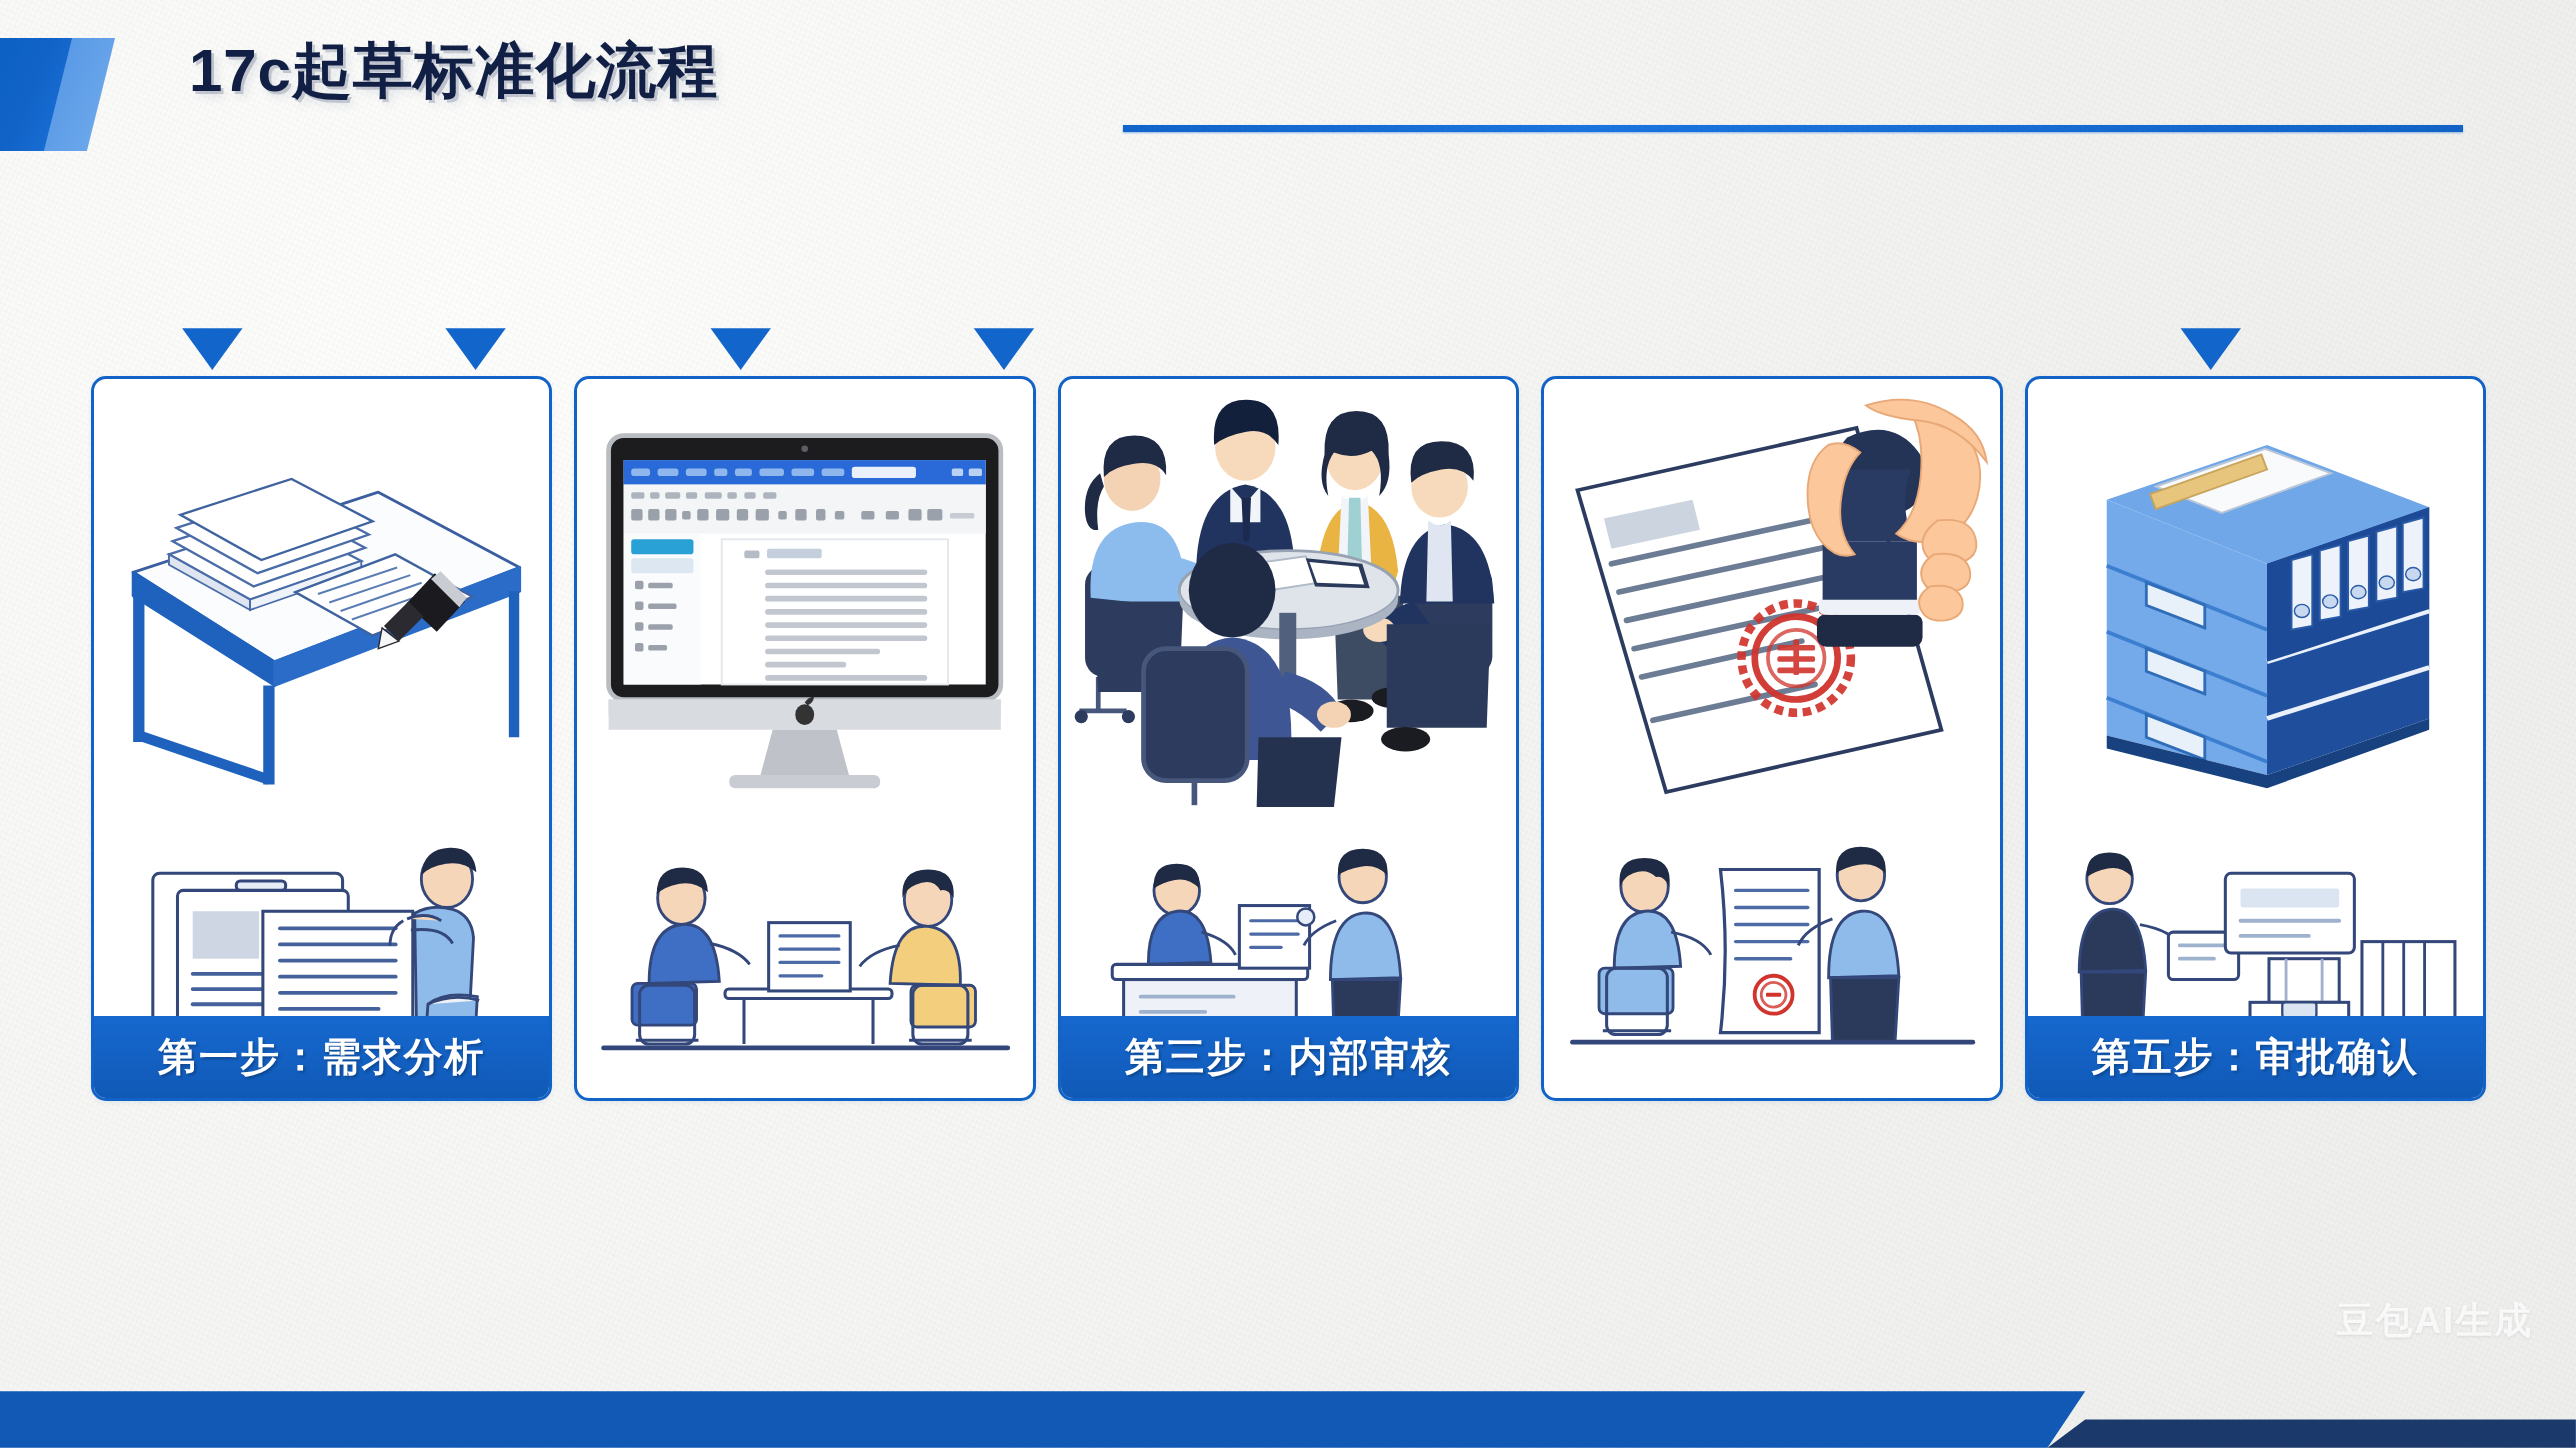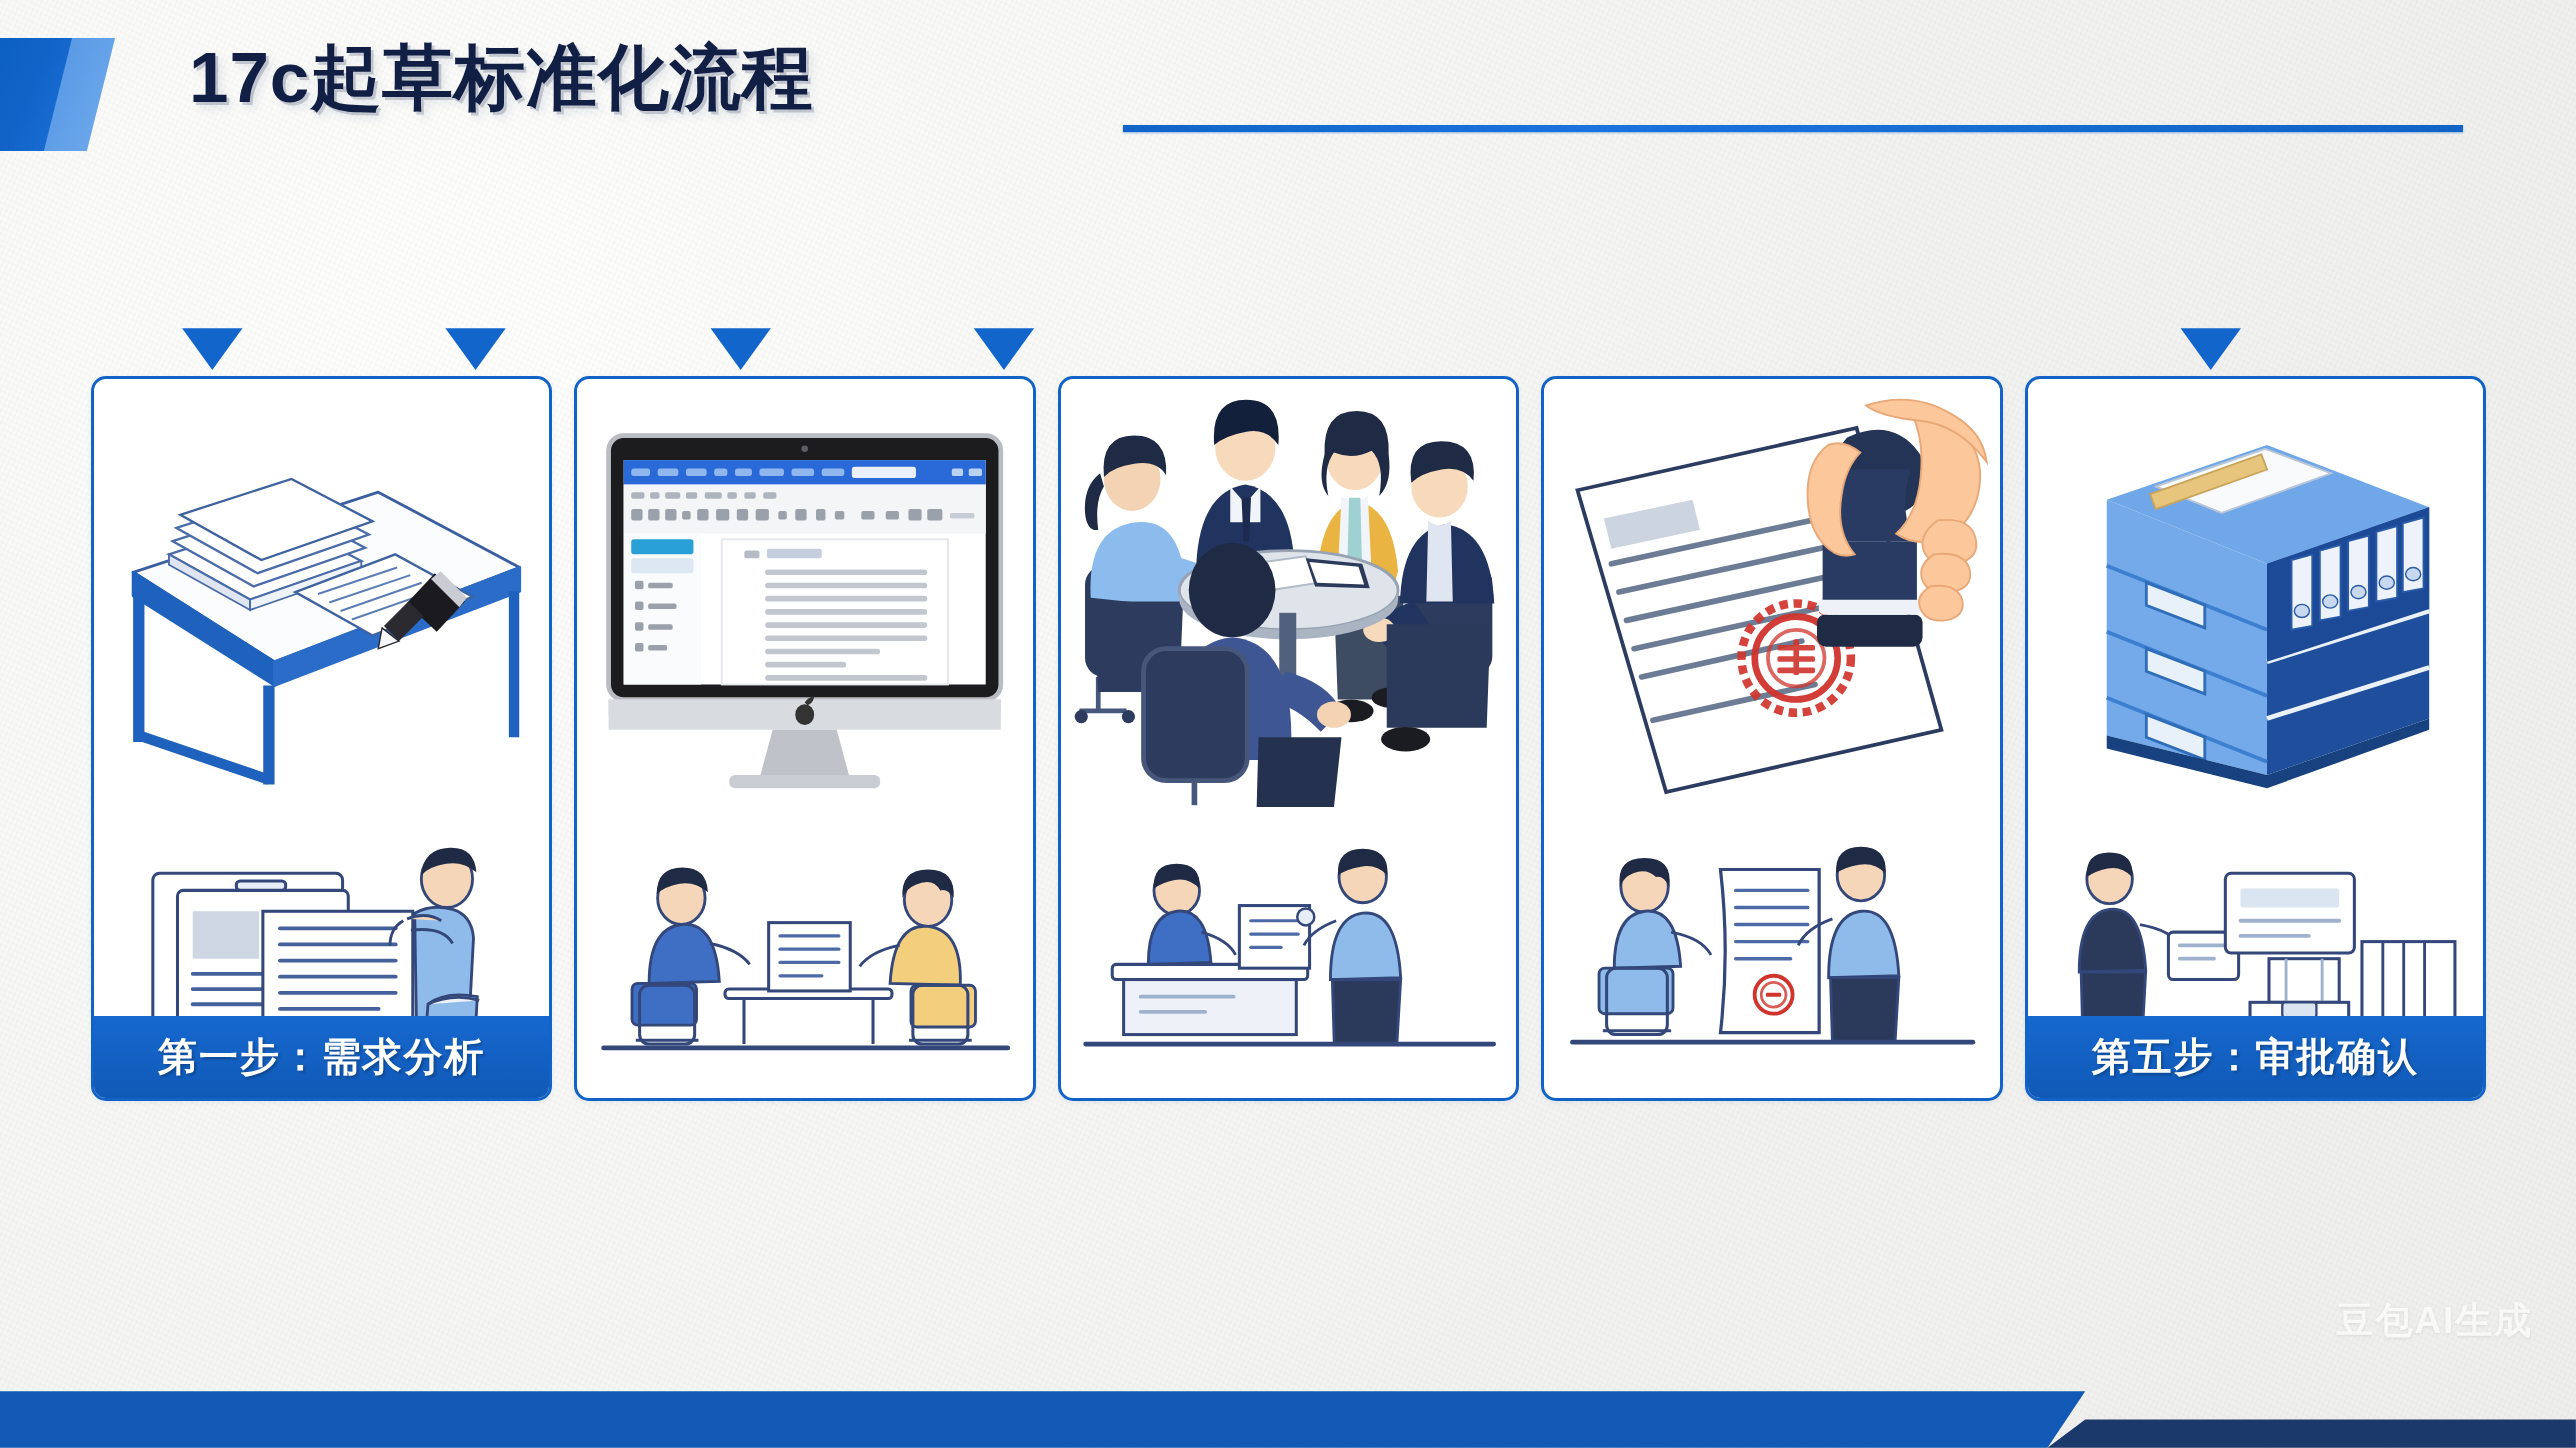--- a/index.html
+++ b/index.html
@@ -27,21 +27,21 @@
   .title-deco { position:absolute; top:38px; left:-40px; width:179px; height:113px; }
   .deco-a { position:absolute; left:0; top:0; width:113px; height:113px;
             background:linear-gradient(100deg,#0b5fc0,#1163c8 60%,#1b6fd4);
             transform:skewX(-14deg); }
   .deco-b { position:absolute; left:98px; top:0; width:43px; height:113px;
             background:linear-gradient(100deg,#5a9ae6,#6aa6ea);
             transform:skewX(-14deg); }
 
   .page-title {
     position:absolute; left:189px; top:31px;
-    font-size:71px; font-weight:bold; letter-spacing:0.9px;
+    font-size:60px; font-weight:bold; letter-spacing:0.9px;
     color:#111f45; white-space:nowrap;
     text-shadow:2.8px 2.8px 0 rgba(20,35,80,.20), 5.7px 5.7px 9.4px rgba(20,35,80,.10);
   }
   .title-rule {
     position:absolute; left:1123px; top:125px; width:1340px; height:6.6px;
     background:linear-gradient(90deg,#1164c9,#1a74de 35%,#1163c6);
     box-shadow:0 0.9px 1.9px rgba(17,100,201,.45);
   }
 
   
@@ -442,20 +442,21 @@
           <circle cx="258" cy="76" r="9" fill="#e7edf6" stroke="#33477a" stroke-width="2.6"></circle>
 
           <ellipse cx="318" cy="34" rx="25" ry="27" fill="#f6d6b8" stroke="#33477a" stroke-width="3"></ellipse>
           <path d="M292,32 q-2,-28 26,-28 q28,0 26,28 q-12,-12 -28,-9 q-16,3 -24,9 z" fill="#1f2a45"></path>
           <path d="M284,142 q0,-66 34,-70 q36,-4 40,68 z" fill="#8fbbea" stroke="#33477a" stroke-width="3"></path>
           <path d="M290,80 q-26,10 -34,26" fill="none" stroke="#33477a" stroke-width="3"></path>
           <path d="M286,142 h72 l-4,68 h-66 z" fill="#2b3a5b" stroke="#33477a" stroke-width="3"></path>
           <path d="M26,210 H456" stroke="#33477a" stroke-width="5" stroke-linecap="round"></path>
         </svg>
       </div>
+      <div class="card-label">第三步：内部审核</div>
     </div>
 
     <div class="card">
       <div class="art-top">
         <svg viewBox="0 0 480 455">
 
           <polygon points="34,118 330,52 420,372 128,438" fill="#ffffff" stroke="#2c3c60" stroke-width="4"></polygon>
           <polygon points="62,148 156,128 164,160 70,180" fill="#ccd4e0"></polygon>
           <g stroke="#6c7c94" stroke-width="6" stroke-linecap="round">
             <path d="M70,196 L300,146"></path>

